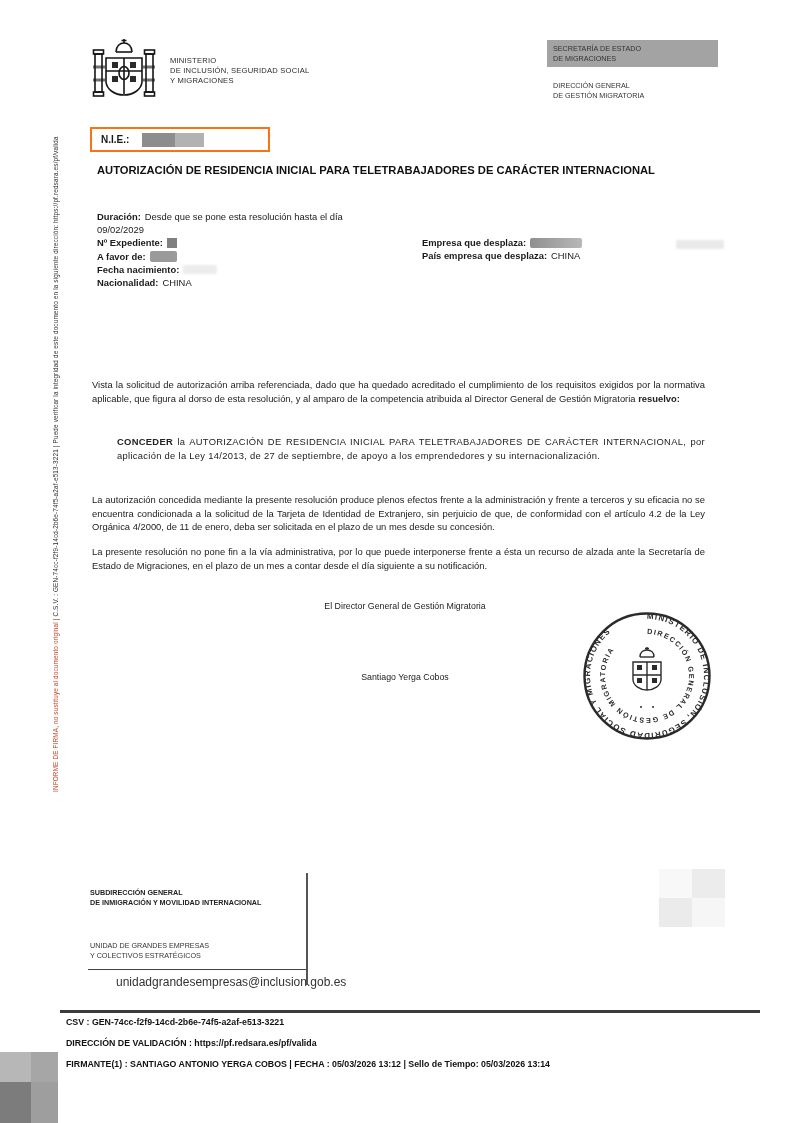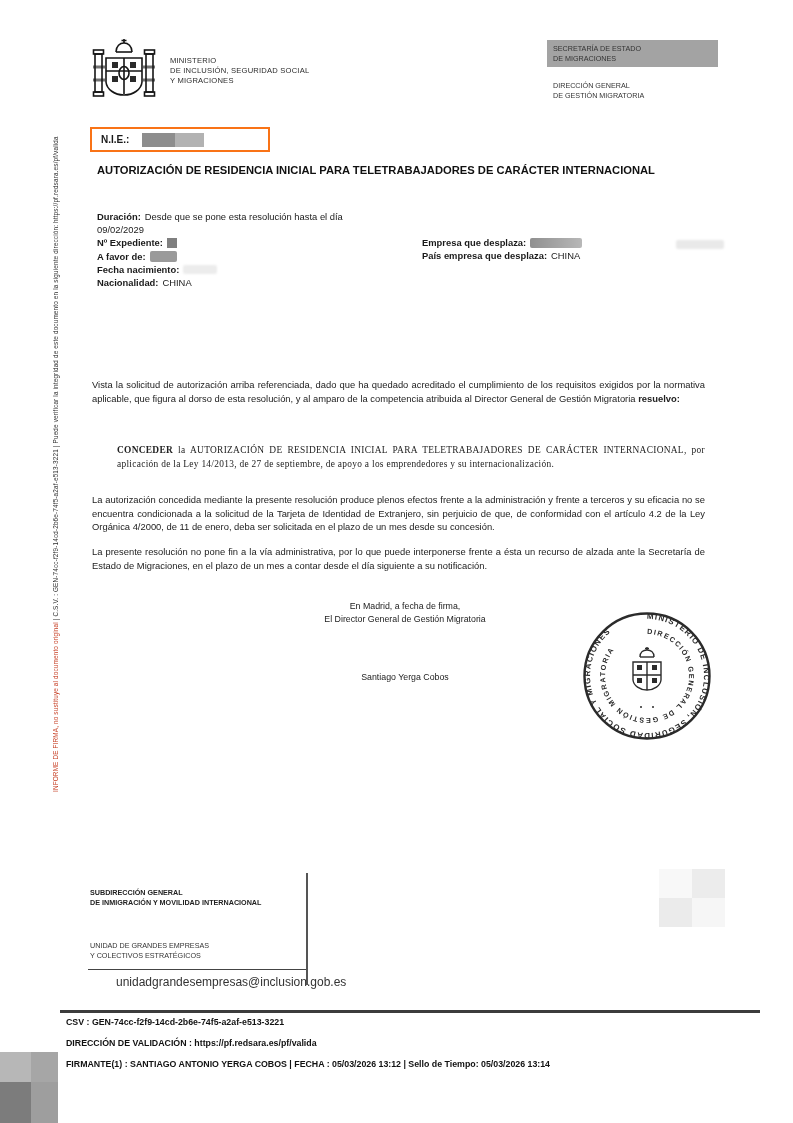--- a/index.html
+++ b/index.html
@@ -36,21 +36,21 @@
   .dline b{margin-right:4px;}
   .inline-redact{display:inline-block; vertical-align:middle;}
   .rd-exp{width:10px; height:10px; background:#7f7f7f;}
   .rd-favor{width:27px; height:11px; background:#9a9a9a; border-radius:2px; filter:blur(.4px);}
   .rd-fecha{width:34px; height:9px; background:#ececec; border-radius:2px; filter:blur(1px);}
   .rd-empresa{width:52px; height:10px; background:linear-gradient(90deg,#8f8f8f,#b8b8b8); border-radius:2px; filter:blur(.4px);}
   .rd-empresa-far{position:absolute; left:676px; top:240px; width:48px; height:9px; background:#e9e9e9; border-radius:2px; filter:blur(1.2px);}
   
   .para{position:absolute; left:92px; width:613px; font-size:9.4px; line-height:13.7px; text-align:justify; color:#222;}
   .p1{top:378px;}
-  .p2{top:444px; left:117px; width:588px; letter-spacing:.3px;font-family:Liberation Serif, serif;}
+  .p2{top:435px; left:117px; width:588px; letter-spacing:.3px;}
   .p3{top:493px;}
   .p4{top:545px;}
   
   .sig-head{position:absolute; left:235px; top:600px; width:340px; text-align:center; font-size:8.8px; line-height:13px; color:#222;}
   .sig-name{position:absolute; left:235px; top:672px; width:340px; text-align:center; font-size:8.8px; color:#222;}
   .seal{position:absolute; left:581px; top:610px;}
   
   .subdir{position:absolute; left:90px; top:888px; font-size:7.2px; font-weight:bold; line-height:9.6px; color:#222;}
   .unidad{position:absolute; left:90px; top:941px; font-size:7.2px; line-height:9.6px; color:#333;}
   .footer-line{position:absolute; left:88px; top:969px; width:219px; height:1px; background:#444;}
@@ -159,21 +159,20 @@
       </div>
   </div>
   <div class="rd-empresa-far"></div>
 
   <div class="para p1"><span>Vista la solicitud de autorización arriba referenciada, dado que ha quedado acreditado el cumplimiento de los requisitos exigidos por la normativa aplicable, que figura al dorso de esta resolución, y al amparo de la competencia atribuida al Director General de Gestión Migratoria </span><b>resuelvo:</b></div>
   <div class="para p2"><b>CONCEDER</b><span> la AUTORIZACIÓN DE RESIDENCIA INICIAL PARA TELETRABAJADORES DE CARÁCTER INTERNACIONAL, por aplicación de la Ley 14/2013, de 27 de septiembre, de apoyo a los emprendedores y su internacionalización.</span></div>
   <div class="para p3">La autorización concedida mediante la presente resolución produce plenos efectos frente a la administración y frente a terceros y su eficacia no se encuentra condicionada a la solicitud de la Tarjeta de Identidad de Extranjero, sin perjuicio de que, de conformidad con el artículo 4.2 de la Ley Orgánica 4/2000, de 11 de enero, deba ser solicitada en el plazo de un mes desde su concesión.</div>
   <div class="para p4">La presente resolución no pone fin a la vía administrativa, por lo que puede interponerse frente a ésta un recurso de alzada ante la Secretaría de Estado de Migraciones, en el plazo de un mes a contar desde el día siguiente a su notificación.</div>
 
   <div class="sig-head">
-    <div>En Madrid, a fecha de firma,</div>
     <div>El Director General de Gestión Migratoria</div>
   </div>
   <div class="sig-name">Santiago Yerga Cobos</div>
 
   <svg class="seal" width="132" height="132" viewBox="0 0 132 132">
     <defs>
       <path id="sealOuterPath" d="M66 9 a57 57 0 1 1 -0.01 0" fill="none"></path>
       <path id="sealInnerPath" d="M66 24 a42 42 0 1 1 -0.01 0" fill="none"></path>
     </defs>
     <circle cx="66" cy="66" r="62.5" fill="none" stroke="#2b2b2b" stroke-width="2.4"></circle>

